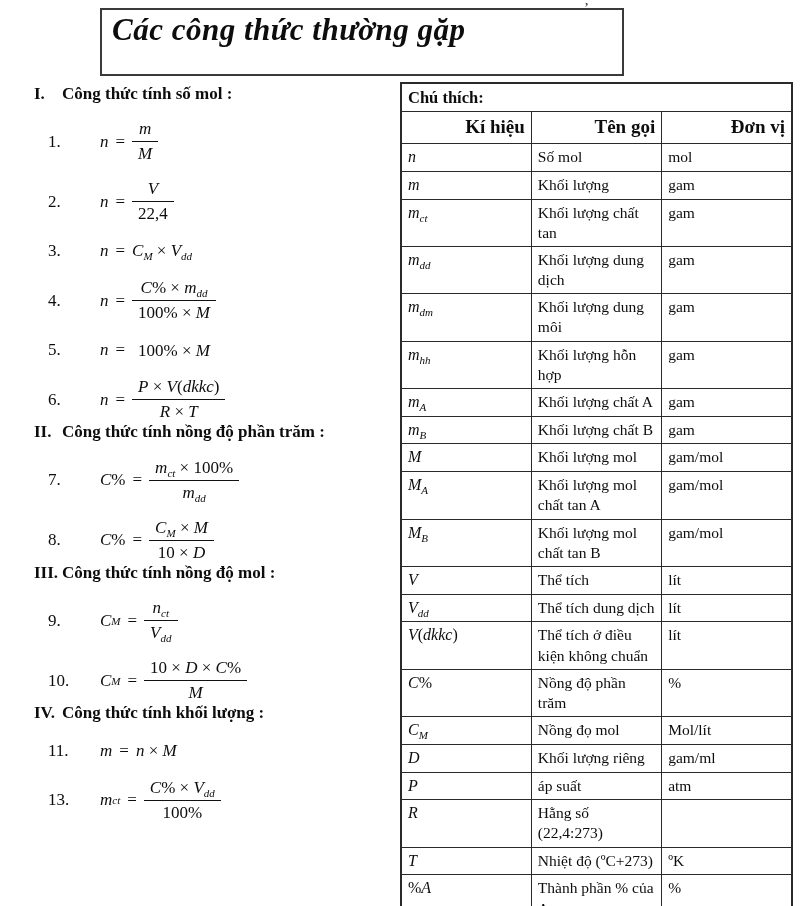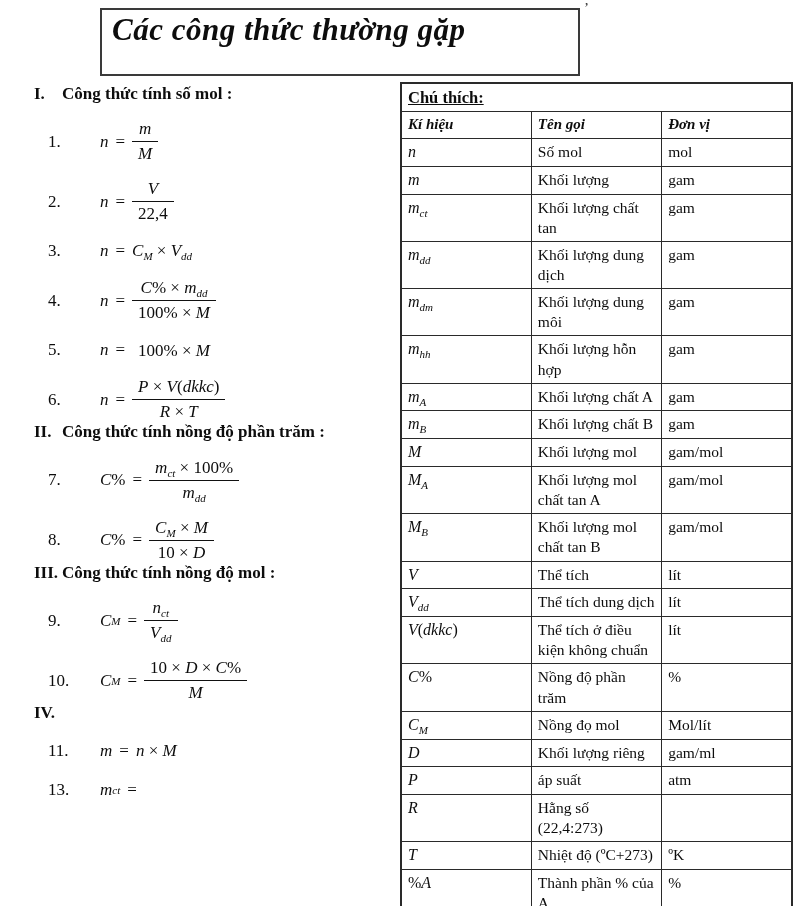--- a/index.html
+++ b/index.html
@@ -1,21 +1,21 @@
 <!DOCTYPE html>
 <html><head>
 <meta charset="utf-8">
 <style>
   html,body{margin:0;padding:0;background:#fff;}
   body{width:800px;height:906px;font-family:"Liberation Serif","DejaVu Serif",serif;color:#0d0d0d;}
   .page{position:relative;width:800px;height:906px;overflow:hidden;background:#fff;}
 
   .artifact{position:absolute;left:584px;top:0px;font-size:15px;color:#333;}
 
-  .title-box{position:absolute;left:100px;top:8px;width:480px;height:68px;border:2px solid #3a3a3a;box-sizing:border-box;}
+  .title-box{position:absolute;left:100px;top:8px;width:524px;height:68px;border:2px solid #3a3a3a;box-sizing:border-box;}
   .title-box h1{margin:2px 0 0 10px;font-size:31px;font-style:italic;font-weight:700;letter-spacing:.5px;}
 
   
   .left{position:absolute;left:22px;top:84px;width:372px;}
   .sec{}
   .sec:first-child{margin-top:0;}
   .sec-head{display:flex;font-weight:700;font-size:17px;line-height:1.2;}
   .sec-no{flex:none;width:40px;padding-left:12px;box-sizing:border-box;}
   .sec-title{max-width:265px;}
   .f-item{display:flex;align-items:center;margin-top:15px;font-size:17px;min-height:24px;}
@@ -26,22 +26,22 @@
   .frac .num{padding:0 6px 2px;border-bottom:1.5px solid #111;}
   .frac .den{padding:2px 6px 0;}
   sub{font-size:11px;line-height:0;}
   i{font-style:italic;}
 
   
   .right{position:absolute;left:400px;top:82px;width:393px;}
   table.legend{border-collapse:collapse;width:393px;font-size:15.5px;border:2px solid #2a2a2a;table-layout:fixed;}
   table.legend th,table.legend td{border:1px solid #2a2a2a;padding:3px 6px;vertical-align:top;line-height:1.3;text-align:left;overflow:hidden;}
   th.legend-title{font-size:16.5px;font-weight:700;padding:3px 8px;}
-  th.legend-title span{text-decoration:underline;}
-  tr.col-head th{font-style:italic;font-weight:700;text-align:left;font-size:15px;}
+  th.legend-title span{}
+  tr.col-head th{font-weight:700;text-align:right;font-size:19px;}
   td.sym{font-size:16px;white-space:nowrap;}
 </style>
 </head>
 <body>
 
 <div class="page">
   <div class="artifact">’</div>
 
   <div class="title-box">
     <h1>Các công thức thường gặp</h1>
@@ -162,35 +162,40 @@
             <span class="frac">
               <span class="num">10 × <i>D</i> × <i>C</i>%</span>
               <span class="den"><i>M</i></span>
             </span>
           </span>
         </div>
       </div>
       <div class="sec">
         <div class="sec-head">
           <span class="sec-no">IV.</span>
+          <span class="sec-title">Công thức tính khối lượng :</span>
         </div>
         <div class="f-item">
           <span class="f-no">11.</span>
           <span class="f-body">
             <i>m</i>
             <span class="eq">=</span>
             <span><i>n</i> × <i>M</i></span>
           </span>
         </div>
         <div class="f-item">
           <span class="f-no">13.</span>
           <span class="f-body">
             <i>m</i>
             <sub><i>ct</i></sub>
             <span class="eq">=</span>
+            <span class="frac">
+              <span class="num"><i>C</i>% × <i>V</i><sub><i>dd</i></sub></span>
+              <span class="den">100%</span>
+            </span>
           </span>
         </div>
       </div>
     </div>
 
   <div class="right">
     <table class="legend">
       <thead id="legend-head">
           <tr>
             <th class="legend-title" colspan="3"><span>Chú thích:</span></th>

